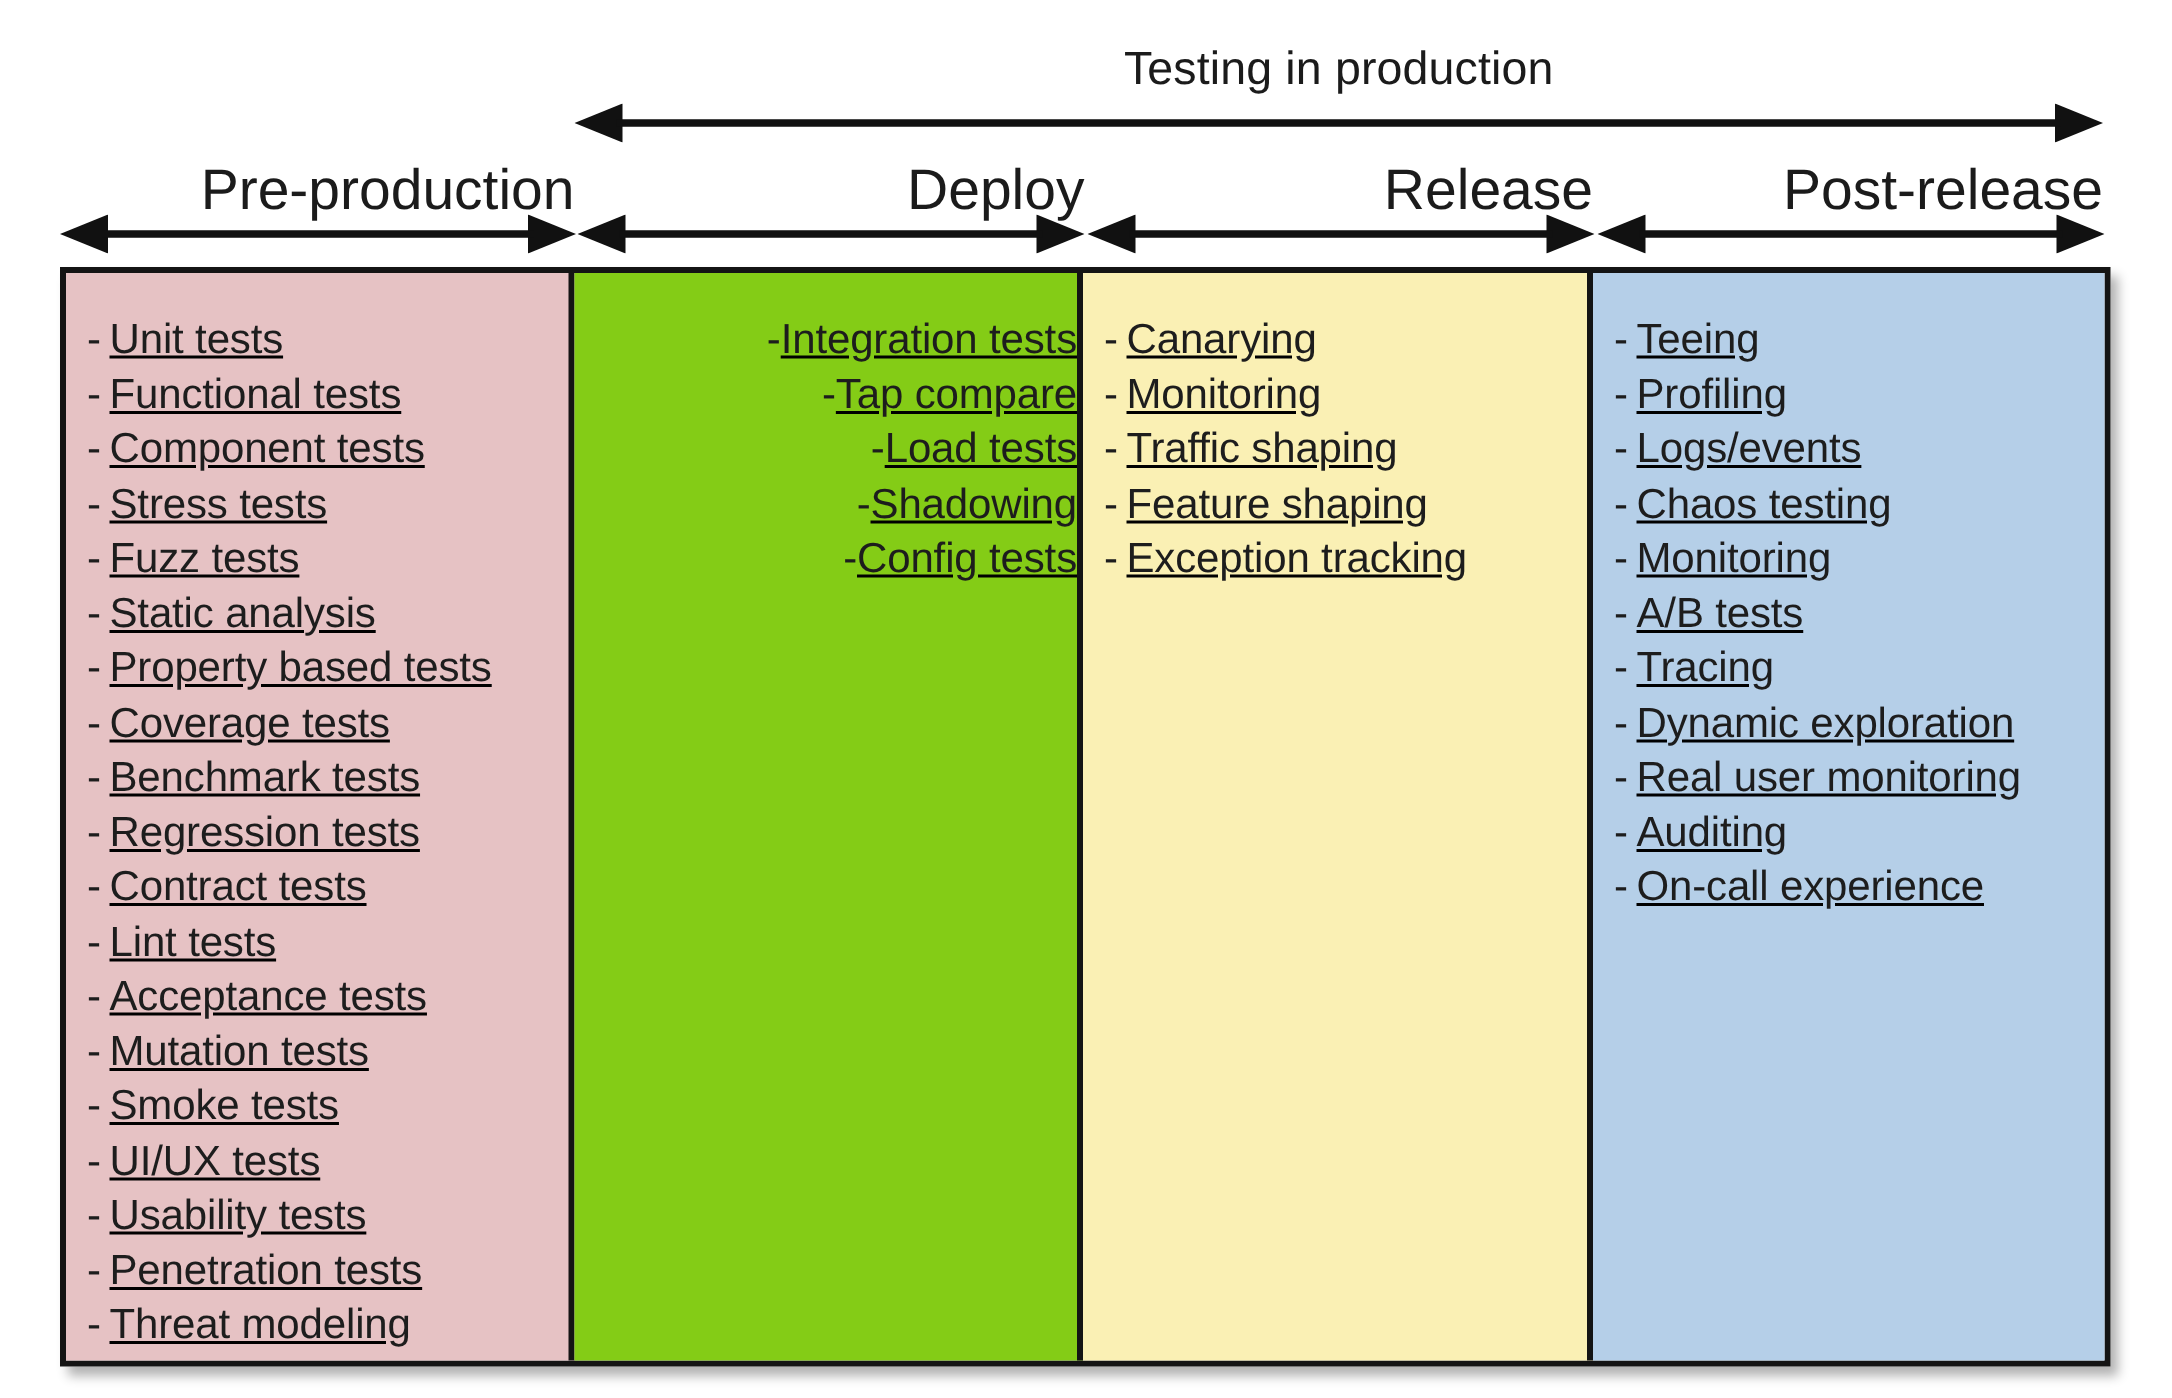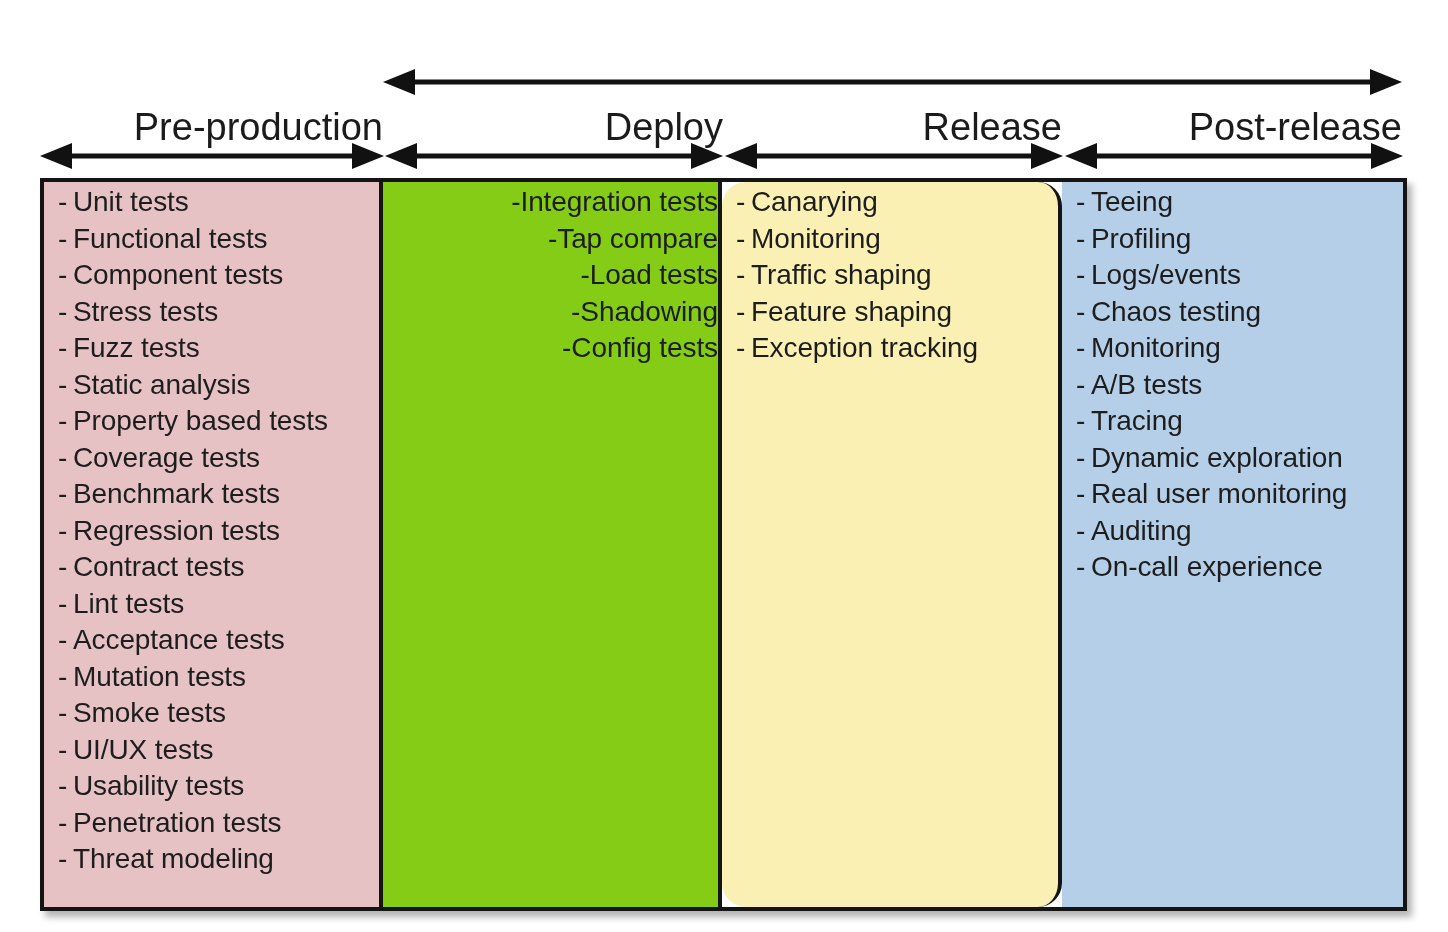--- a/index.html
+++ b/index.html
@@ -61,22 +61,23 @@
     display: flex;
     border: 4px solid #141414;
     box-sizing: border-box;
     box-shadow: 5px 6px 7px rgba(0,0,0,0.30);
     background: #ffffff;
   }
   .column {
     position: relative;
     box-sizing: border-box;
     border-right: 4px solid #141414;
-    padding: 2px 0 10px 14px;
+    padding: 26px 0 10px 14px;
     overflow: hidden;
+    text-decoration: underline;
   }
   .column:last-child { border-right: none; }
 
   .col-pre      { flex: 0 0 339px; }
   .col-deploy   { flex: 0 0 339px; }
   .col-release  { flex: 0 0 340px; }
   .col-post     { flex: 1 1 auto; }
 
   .item {
     font-size: 28px;
@@ -89,20 +90,21 @@
     display: inline-block;
     width: 15px;
     color: #1d1d1d;
   }
 </style>
 </head>
 <body>
 
 <div id="diagram">
 
+  <div class="overall-label">Testing in production</div>
 
   <div class="arrow" style="left:383px; top:69px; width:1019px;">
     <svg viewBox="0 0 1019 26" preserveAspectRatio="none">
       <polygon points="0,13 32,0 32,26" fill="#111111"></polygon>
       <polygon points="1019,13 987,0 987,26" fill="#111111"></polygon>
       <rect x="28" y="10.5" width="963" height="5" fill="#111111"></rect>
     </svg>
   </div>
 
   <div class="phase-label" style="left:42px; width:341px;">Pre-production</div>
@@ -165,21 +167,21 @@
     </div>
     <div class="column col-deploy" style="background: #84cc16; text-align: right;">
       <div class="items">
           <div class="item"><span class="dash">-</span><span>Integration tests</span></div>
           <div class="item"><span class="dash">-</span><span>Tap compare</span></div>
           <div class="item"><span class="dash">-</span><span>Load tests</span></div>
           <div class="item"><span class="dash">-</span><span>Shadowing</span></div>
           <div class="item"><span class="dash">-</span><span>Config tests</span></div>
         </div>
     </div>
-    <div class="column col-release" style="background: rgb(250, 240, 180); border-radius: 24px;">
+    <div class="column col-release" style="background: rgb(250, 240, 180);">
       <div class="items">
           <div class="item"><span class="dash">-</span><span>Canarying</span></div>
           <div class="item"><span class="dash">-</span><span>Monitoring</span></div>
           <div class="item"><span class="dash">-</span><span>Traffic shaping</span></div>
           <div class="item"><span class="dash">-</span><span>Feature shaping</span></div>
           <div class="item"><span class="dash">-</span><span>Exception tracking</span></div>
         </div>
     </div>
     <div class="column col-post" style="background: rgb(181, 207, 232);">
       <div class="items">

